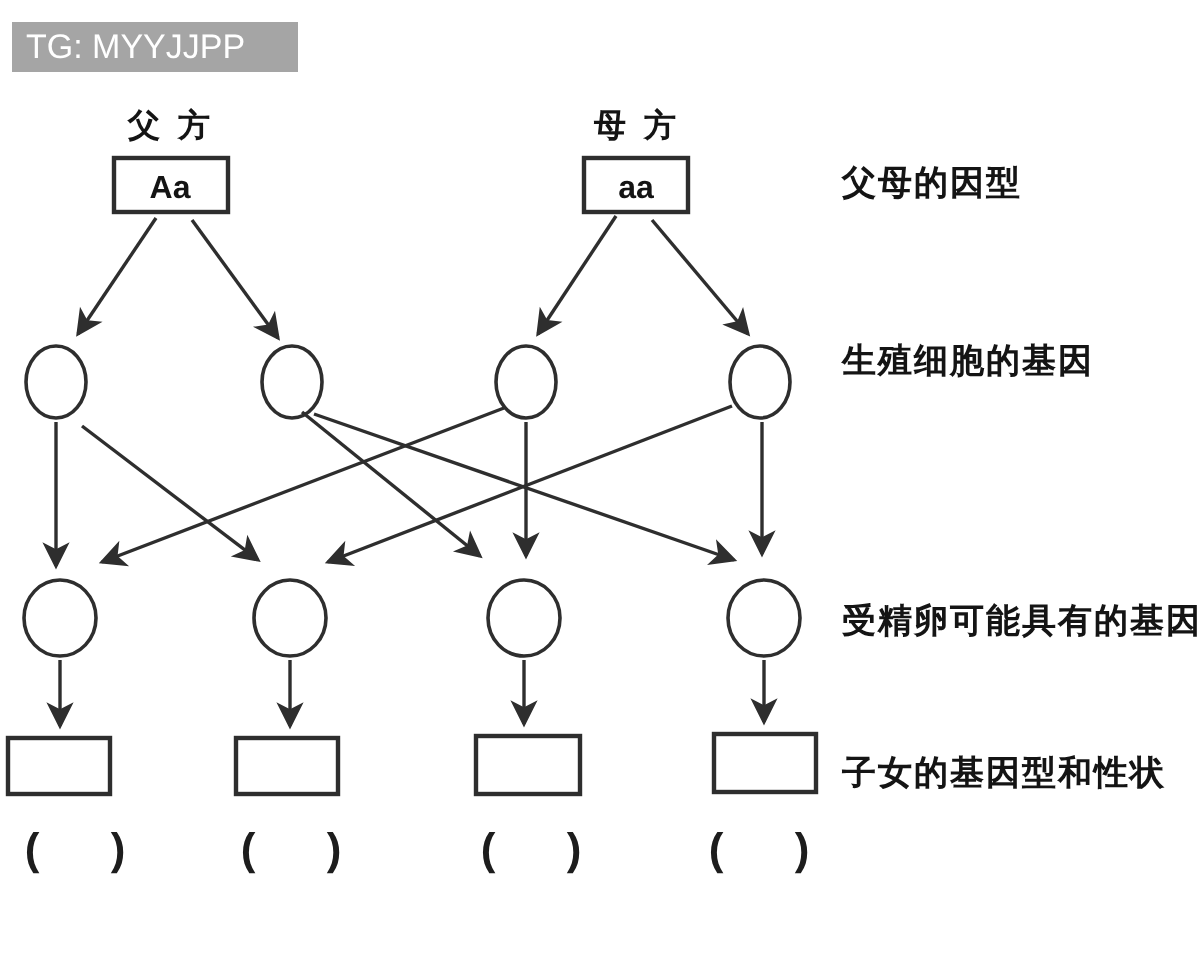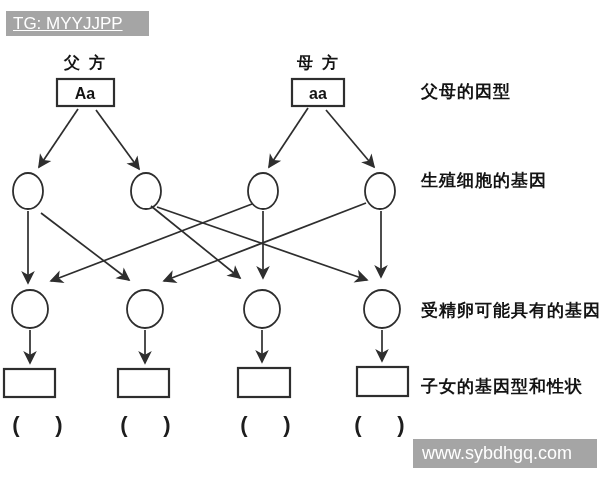--- a/index.html
+++ b/index.html
@@ -27,21 +27,20 @@
     background: #a5a5a5;
     color: #ffffff;
     box-sizing: border-box;
     white-space: nowrap;
   }
   .wm-top {
     left: 6px; top: 11px;
     width: 143px; height: 25px;
     font-size: 17px; line-height: 25px;
     padding-left: 7px;
-    text-decoration: underline;
   }
   .wm-bottom {
     left: 413px; top: 439px;
     width: 184px; height: 29px;
     font-size: 18px; line-height: 29px;
     padding-left: 9px;
   }
 </style>
 </head>
 <body>
@@ -107,15 +106,14 @@
     <text class="paren" x="358" y="432">(</text>
     <text class="paren" x="401" y="432">)</text>
 
     <text class="stage-label" x="421" y="97">父母的因型</text>
     <text class="stage-label" x="421" y="186">生殖细胞的基因</text>
     <text class="stage-label" x="421" y="316">受精卵可能具有的基因</text>
     <text class="stage-label" x="421" y="392">子女的基因型和性状</text>
   </svg>
 
   <div class="wm wm-top">TG: MYYJJPP</div>
-  <div class="wm wm-bottom">www.sybdhgq.com</div>
 
 </div>
 
 </body></html>

